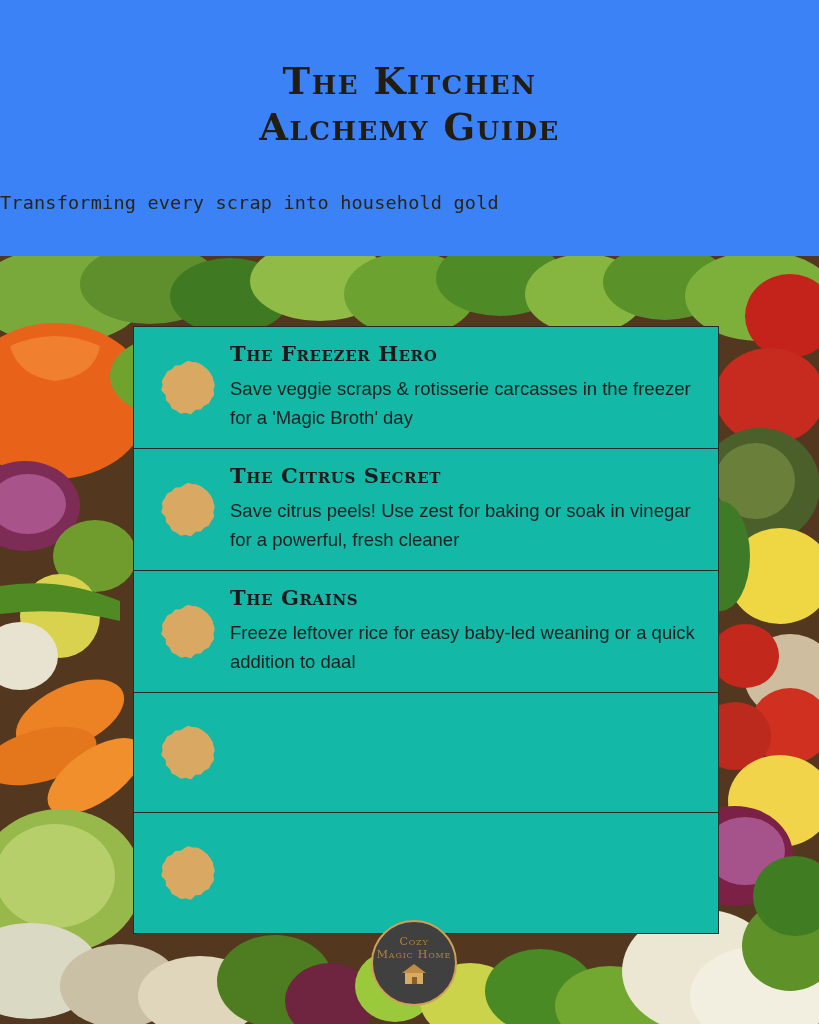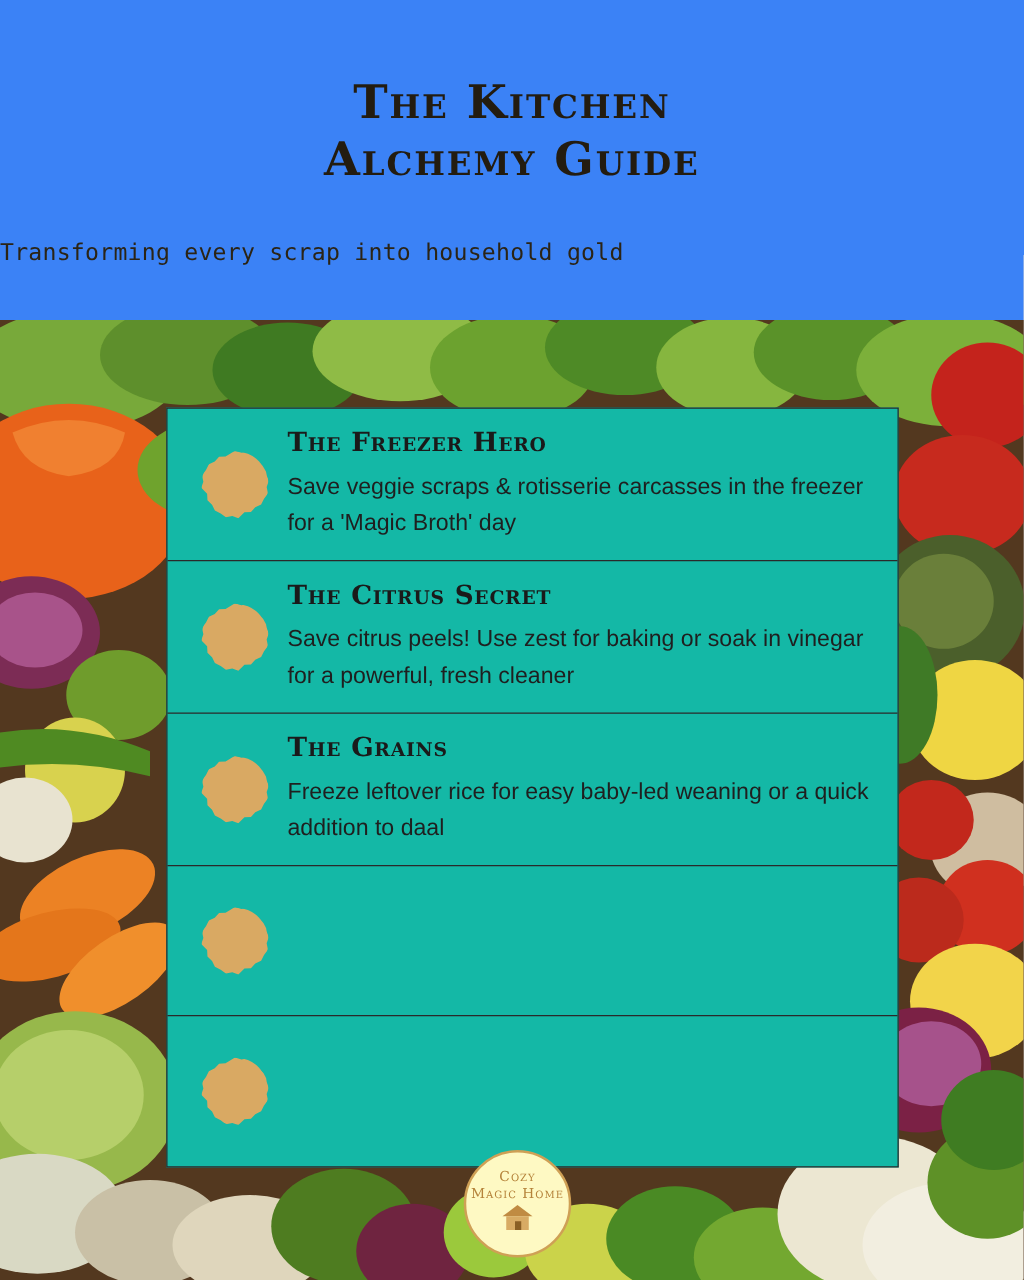--- a/index.html
+++ b/index.html
@@ -113,21 +113,21 @@
     color: #1f1f1f;
   }
 
   
   .logo {
     position: absolute;
     left: 371px;
     top: 920px;
     width: 86px; height: 86px;
     border-radius: 50%;
-    background: #fef9c3;
+    background: #404040;
     border: 2px solid #cfa055;
     text-align: center;
     display: flex;
     flex-direction: column;
     align-items: center;
     justify-content: flex-start;
     padding-top: 13px;
   }
   .logo-line {
     font-family: "DejaVu Serif", serif;

